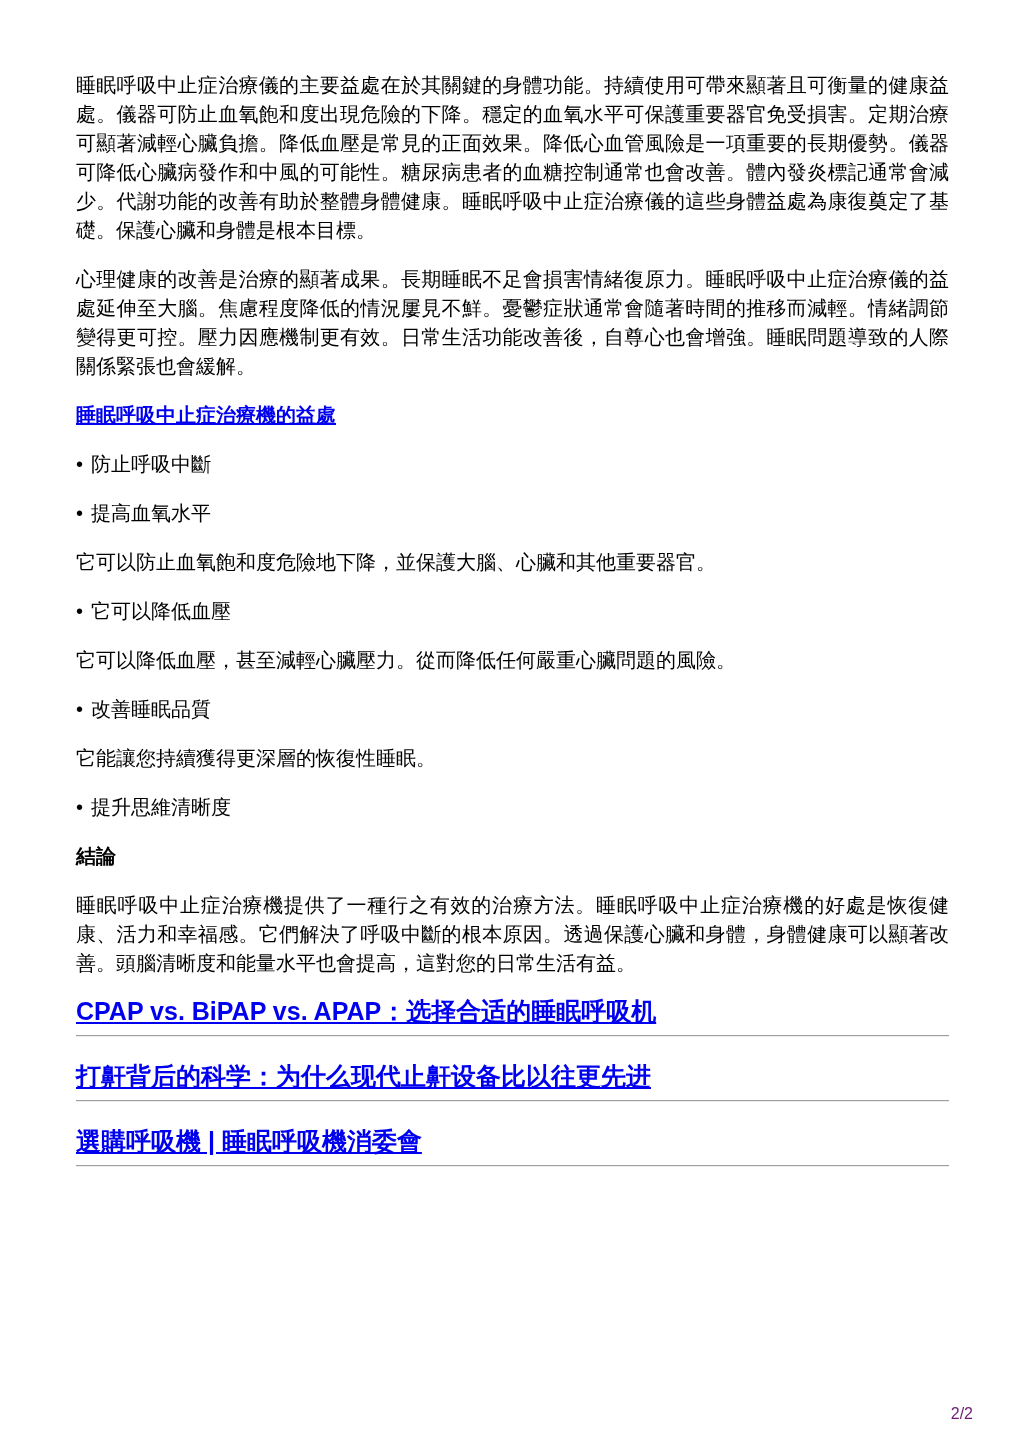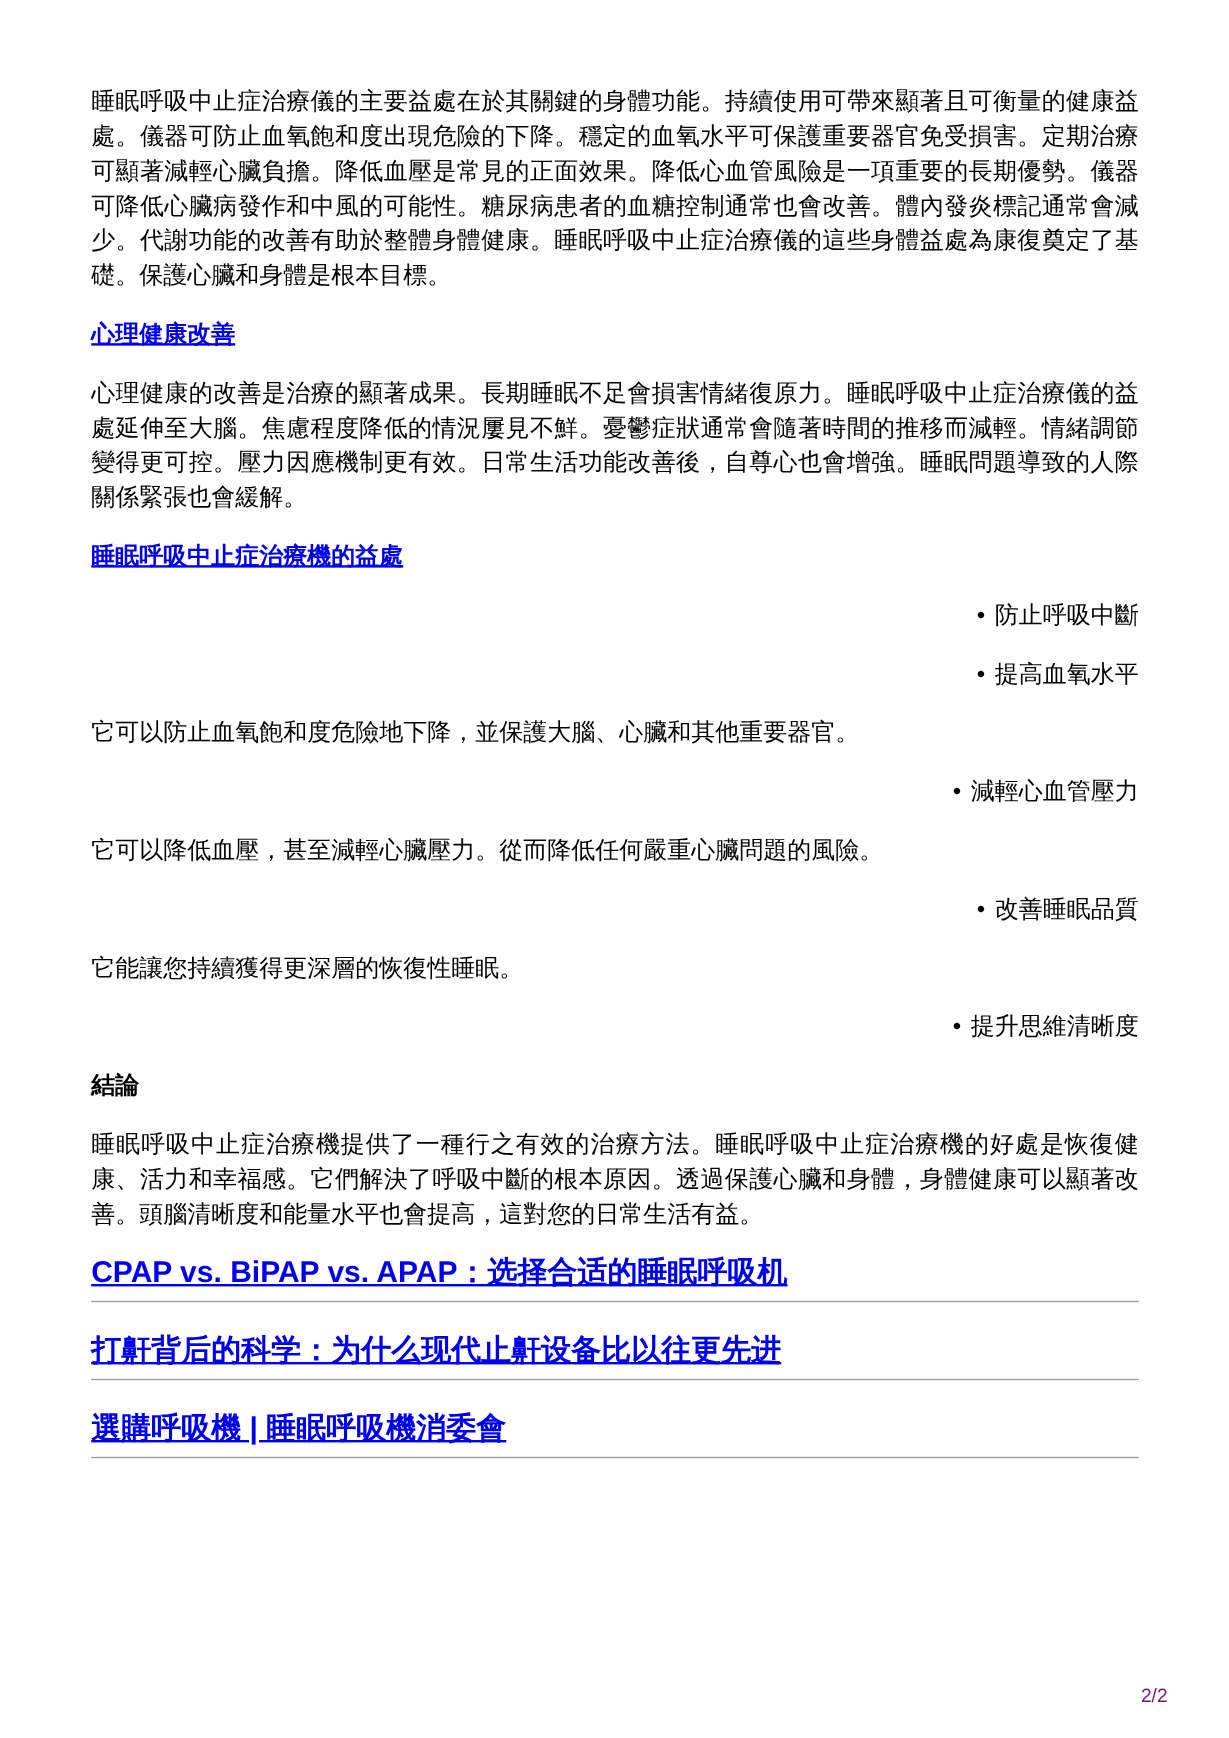--- a/index.html
+++ b/index.html
@@ -41,21 +41,21 @@
     font-weight: bold;
     color: #000000;
   }
   a.doc-link {
     color: #0000ee;
     text-decoration: underline;
     font-weight: bold;
     cursor: pointer;
   }
   .bullet-line {
-    text-align: right;
+    text-align: left;
   }
   .bdot {
     margin-right: 8px;
   }
   .mb-lg {
   }
   h2.related-link {
     font-size: 25px;
     line-height: 27px;
     margin: 0 0 10px 0;
@@ -76,32 +76,31 @@
     color: #701a75;
   }
 </style>
 </head>
 <body>
 
 <div class="content">
 
   <p>睡眠呼吸中止症治療儀的主要益處在於其關鍵的身體功能。持續使用可帶來顯著且可衡量的健康益處。儀器可防止血氧飽和度出現危險的下降。穩定的血氧水平可保護重要器官免受損害。定期治療可顯著減輕心臟負擔。降低血壓是常見的正面效果。降低心血管風險是一項重要的長期優勢。儀器可降低心臟病發作和中風的可能性。糖尿病患者的血糖控制通常也會改善。體內發炎標記通常會減少。代謝功能的改善有助於整體身體健康。睡眠呼吸中止症治療儀的這些身體益處為康復奠定了基礎。保護心臟和身體是根本目標。</p>
 
-  <h3 class="link-heading"><a class="doc-link">心理健康改善</a></h3>
 
   <p>心理健康的改善是治療的顯著成果。長期睡眠不足會損害情緒復原力。睡眠呼吸中止症治療儀的益處延伸至大腦。焦慮程度降低的情況屢見不鮮。憂鬱症狀通常會隨著時間的推移而減輕。情緒調節變得更可控。壓力因應機制更有效。日常生活功能改善後，自尊心也會增強。睡眠問題導致的人際關係緊張也會緩解。</p>
 
   <h3 class="link-heading"><a class="doc-link">睡眠呼吸中止症治療機的益處</a></h3>
 
   <p class="bullet-line"><span class="bdot">•</span><span>防止呼吸中斷</span></p>
 
   <p class="bullet-line"><span class="bdot">•</span><span>提高血氧水平</span></p>
   <p>它可以防止血氧飽和度危險地下降，並保護大腦、心臟和其他重要器官。</p>
 
-  <p class="bullet-line"><span class="bdot">•</span><span>減輕心血管壓力</span></p>
+  <p class="bullet-line"><span class="bdot">•</span><span>它可以降低血壓</span></p>
   <p>它可以降低血壓，甚至減輕心臟壓力。從而降低任何嚴重心臟問題的風險。</p>
 
   <p class="bullet-line"><span class="bdot">•</span><span>改善睡眠品質</span></p>
   <p>它能讓您持續獲得更深層的恢復性睡眠。</p>
 
   <p class="bullet-line"><span class="bdot">•</span><span>提升思維清晰度</span></p>
 
   <h3 class="plain-heading">結論</h3>
 
   <p class="mb-lg">睡眠呼吸中止症治療機提供了一種行之有效的治療方法。睡眠呼吸中止症治療機的好處是恢復健康、活力和幸福感。它們解決了呼吸中斷的根本原因。透過保護心臟和身體，身體健康可以顯著改善。頭腦清晰度和能量水平也會提高，這對您的日常生活有益。</p>

